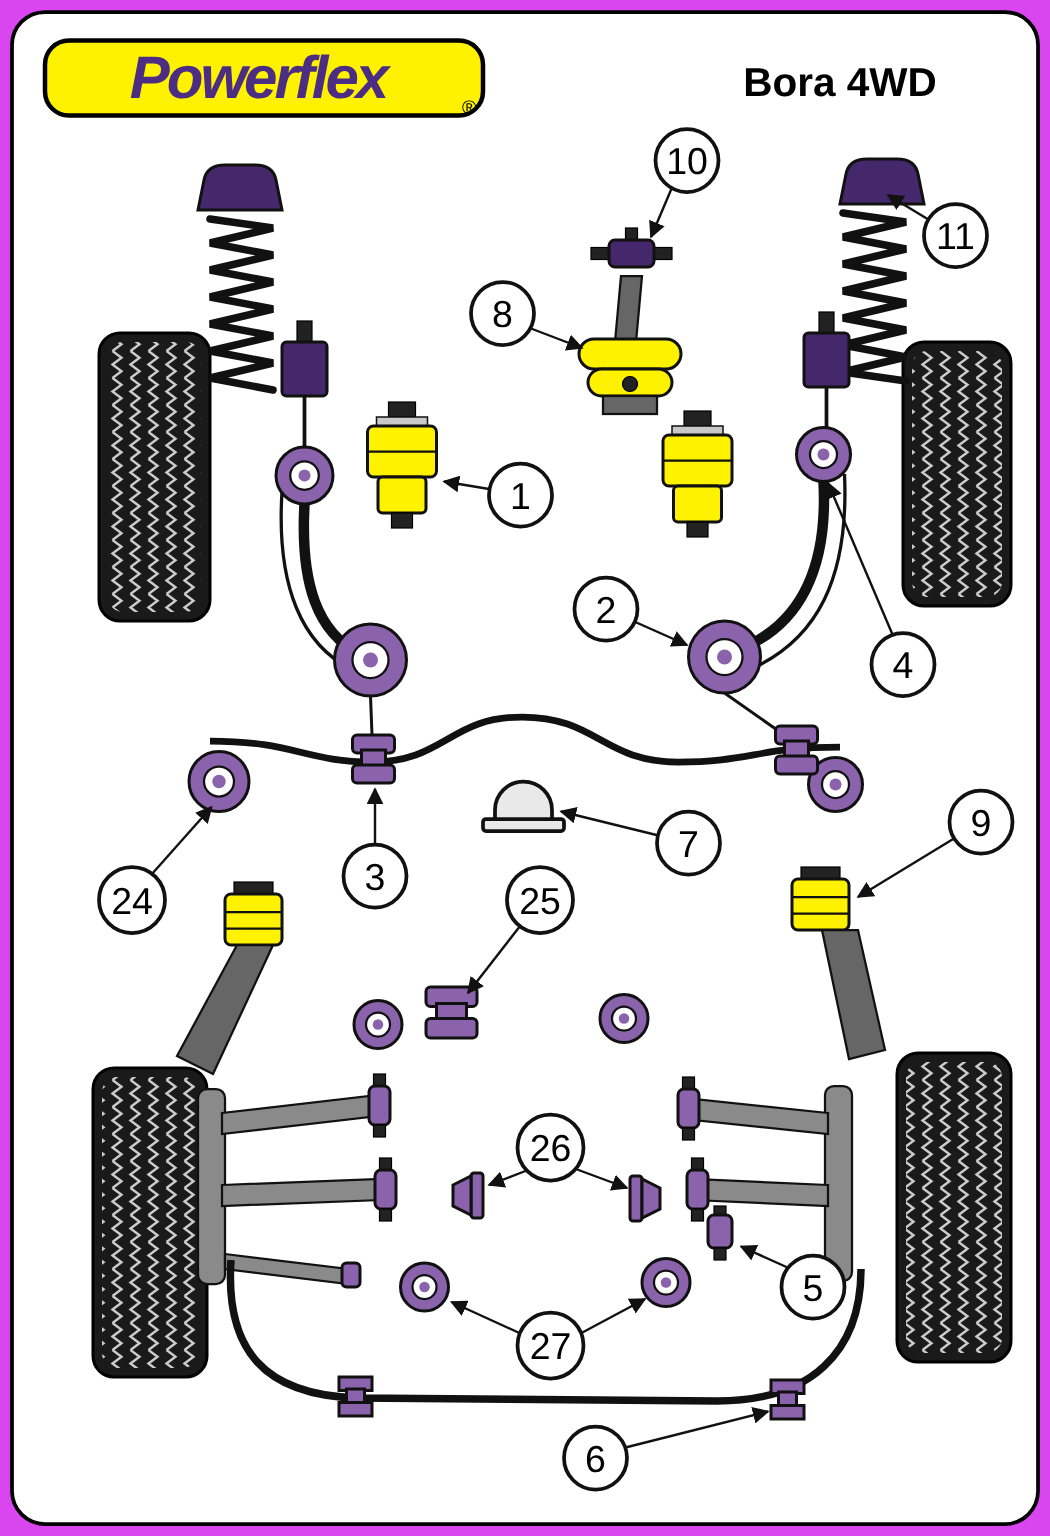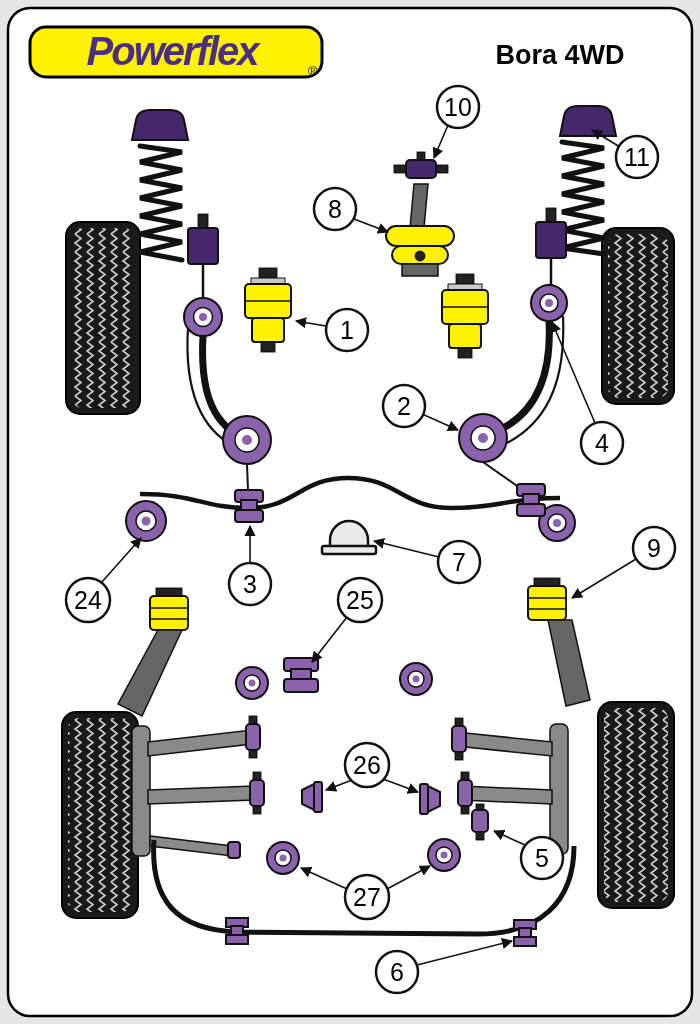--- a/index.html
+++ b/index.html
@@ -1,16 +1,16 @@
 <!DOCTYPE html>
 <html style="--yellow: #FFF200; --purple: #8A63AC; --purple-dark: #44286B; --logo-purple: #4B2E83; --line: #111111; --metal: #8a8a8a; --metal-dark: #666666; --clamp: #e9e9e9; --tire: #1a1a1a; --tread: #cccccc;"><head>
 <meta charset="utf-8">
 <style>
   html,body{margin:0;padding:0;background:#fff;}
-  .page{position:relative;width:700px;height:1024px;background:#e5e5e5;font-family:"Liberation Sans",sans-serif;}
+  .page{position:relative;width:700px;height:1024px;background:#d946ef;font-family:"Liberation Sans",sans-serif;}
   svg{display:block;}
   .border-frame{fill:#fff;stroke:#000;stroke-width:2.5;}
   .logo-bg{fill:var(--yellow,#FFF200);stroke:#000;stroke-width:3;}
   .logo-text{font:italic 900 40px "Liberation Sans",sans-serif;fill:var(--logo-purple,#4B2E83);letter-spacing:-2px;text-anchor:middle;}
   .reg-mark{font:400 13px "Liberation Sans",sans-serif;fill:#000;}
   .title-text{font:700 27px "Liberation Sans",sans-serif;fill:#000;text-anchor:middle;}
   .yellow-part{fill:var(--yellow,#FFF200);stroke:#111;stroke-width:2;}
   .purple-part{fill:var(--purple,#8A63AC);stroke:#111;stroke-width:2;}
   .darkpurple-part{fill:var(--purple-dark,#44286B);stroke:#111;stroke-width:2;}
   .metal{fill:var(--metal,#8a8a8a);stroke:#111;stroke-width:1.5;}

